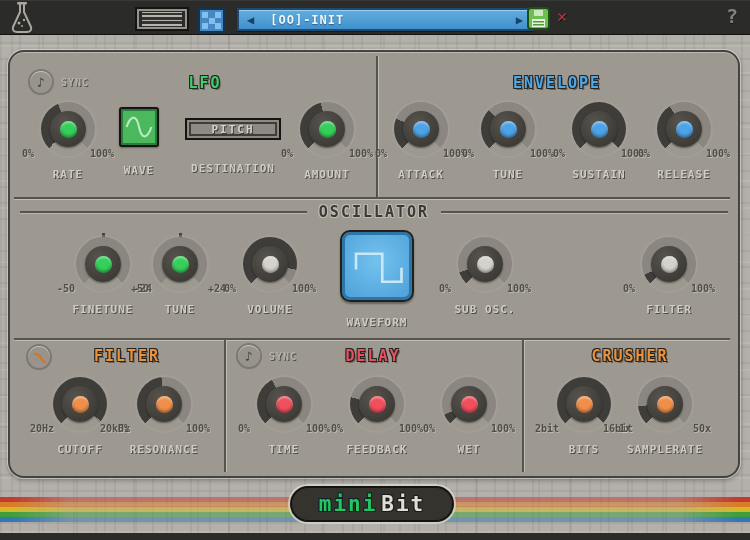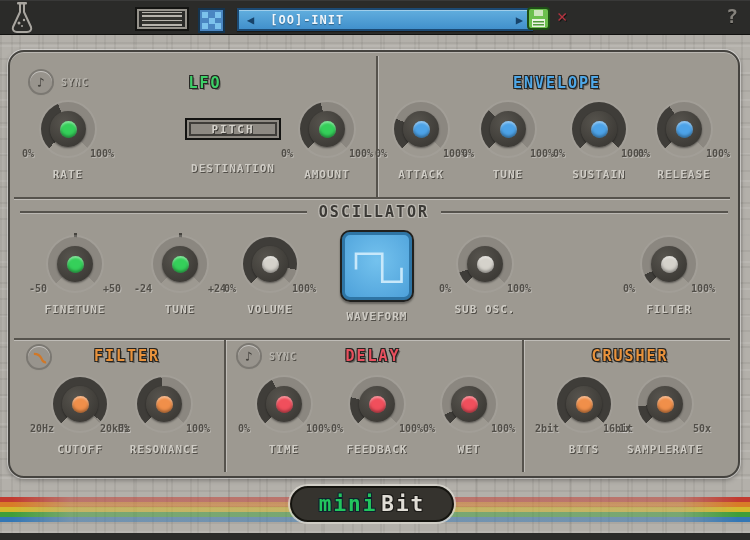--- a/index.html
+++ b/index.html
@@ -180,20 +180,29 @@
           <div class="body"></div>
           <div class="dot"></div>
       </div>
       <div class="scale">
           <span>0%</span>
           <span>100%</span>
         </div>
       <div class="klabel">RATE</div>
     </div>
 
+    <div class="kctl" style="left:77px;top:50px;">
+      <div class="wavebox">
+        <svg width="32" height="32" viewBox="0 0 36 36">
+          <path d="M4,18 C9,4 15,4 18,18 C21,32 27,32 32,18" stroke="#b8ecc0" stroke-width="2.4" fill="none"></path>
+        </svg>
+      </div>
+      <div class="scale" style="margin-top:-3px;"></div>
+      <div class="klabel">WAVE</div>
+    </div>
 
     <div class="kctl" style="left:163px;top:50px;width:120px;">
       <div class="pitch-btn">PITCH</div>
       <div class="scale" style="margin-top:2px;"></div>
       <div class="klabel">DESTINATION</div>
     </div>
 
     <div class="kctl" style="left:265px;top:50px;">
       <div class="knob" style="--v: 45; --dot: #35d05a;">
         <div class="ring"></div>
@@ -249,21 +258,21 @@
           <div class="body"></div>
           <div class="dot"></div>
       </div>
       <div class="scale">
           <span>0%</span>
           <span>100%</span>
         </div>
       <div class="klabel">RELEASE</div>
     </div>
 
-    <div class="kctl" style="left:13px;top:185px;">
+    <div class="kctl" style="left:41px;top:185px;">
       <div class="knob centered" style="--dot: #35d05a;">
         <div class="tick"></div>
           <div class="ring"></div>
           <div class="body"></div>
           <div class="dot"></div>
       </div>
       <div class="scale">
           <span>-50</span>
           <span>+50</span>
         </div>
@@ -293,21 +302,21 @@
           <span>100%</span>
         </div>
       <div class="klabel">VOLUME</div>
     </div>
     <div class="kctl" style="left:315px;top:178px;">
       <div class="osc-wavebox">
         <svg width="56" height="54" viewBox="0 0 64 60">
           <path d="M8,34 V16 H38 V48 H60 V32" stroke="#c8e8fa" stroke-width="3" fill="none"></path>
         </svg>
       </div>
-      <div class="klabel" style="margin-top:8px;">WAVEFORM</div>
+      <div class="klabel" style="margin-top:14px;">WAVEFORM</div>
     </div>
     <div class="kctl" style="left:423px;top:185px;">
       <div class="knob" style="--v: 10; --dot: #d5d2cb;">
         <div class="ring"></div>
           <div class="body"></div>
           <div class="dot"></div>
       </div>
       <div class="scale">
           <span>0%</span>
           <span>100%</span>

